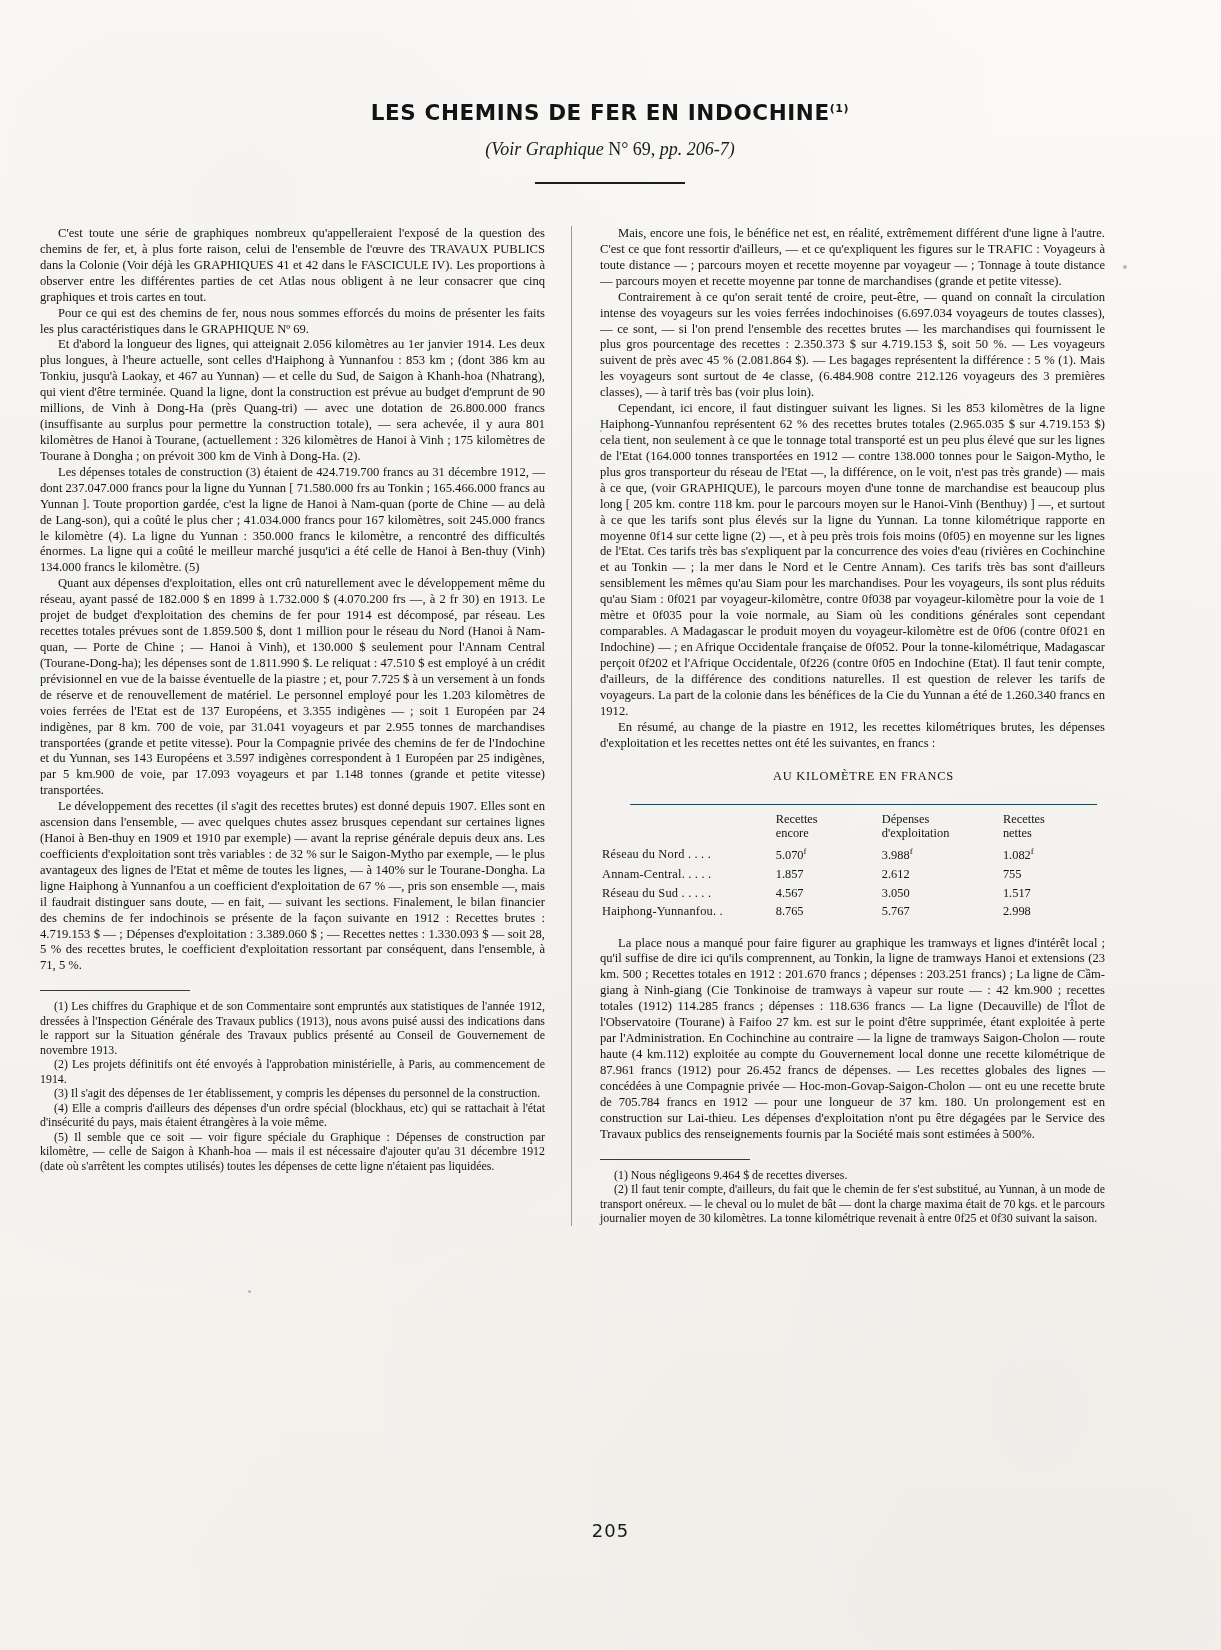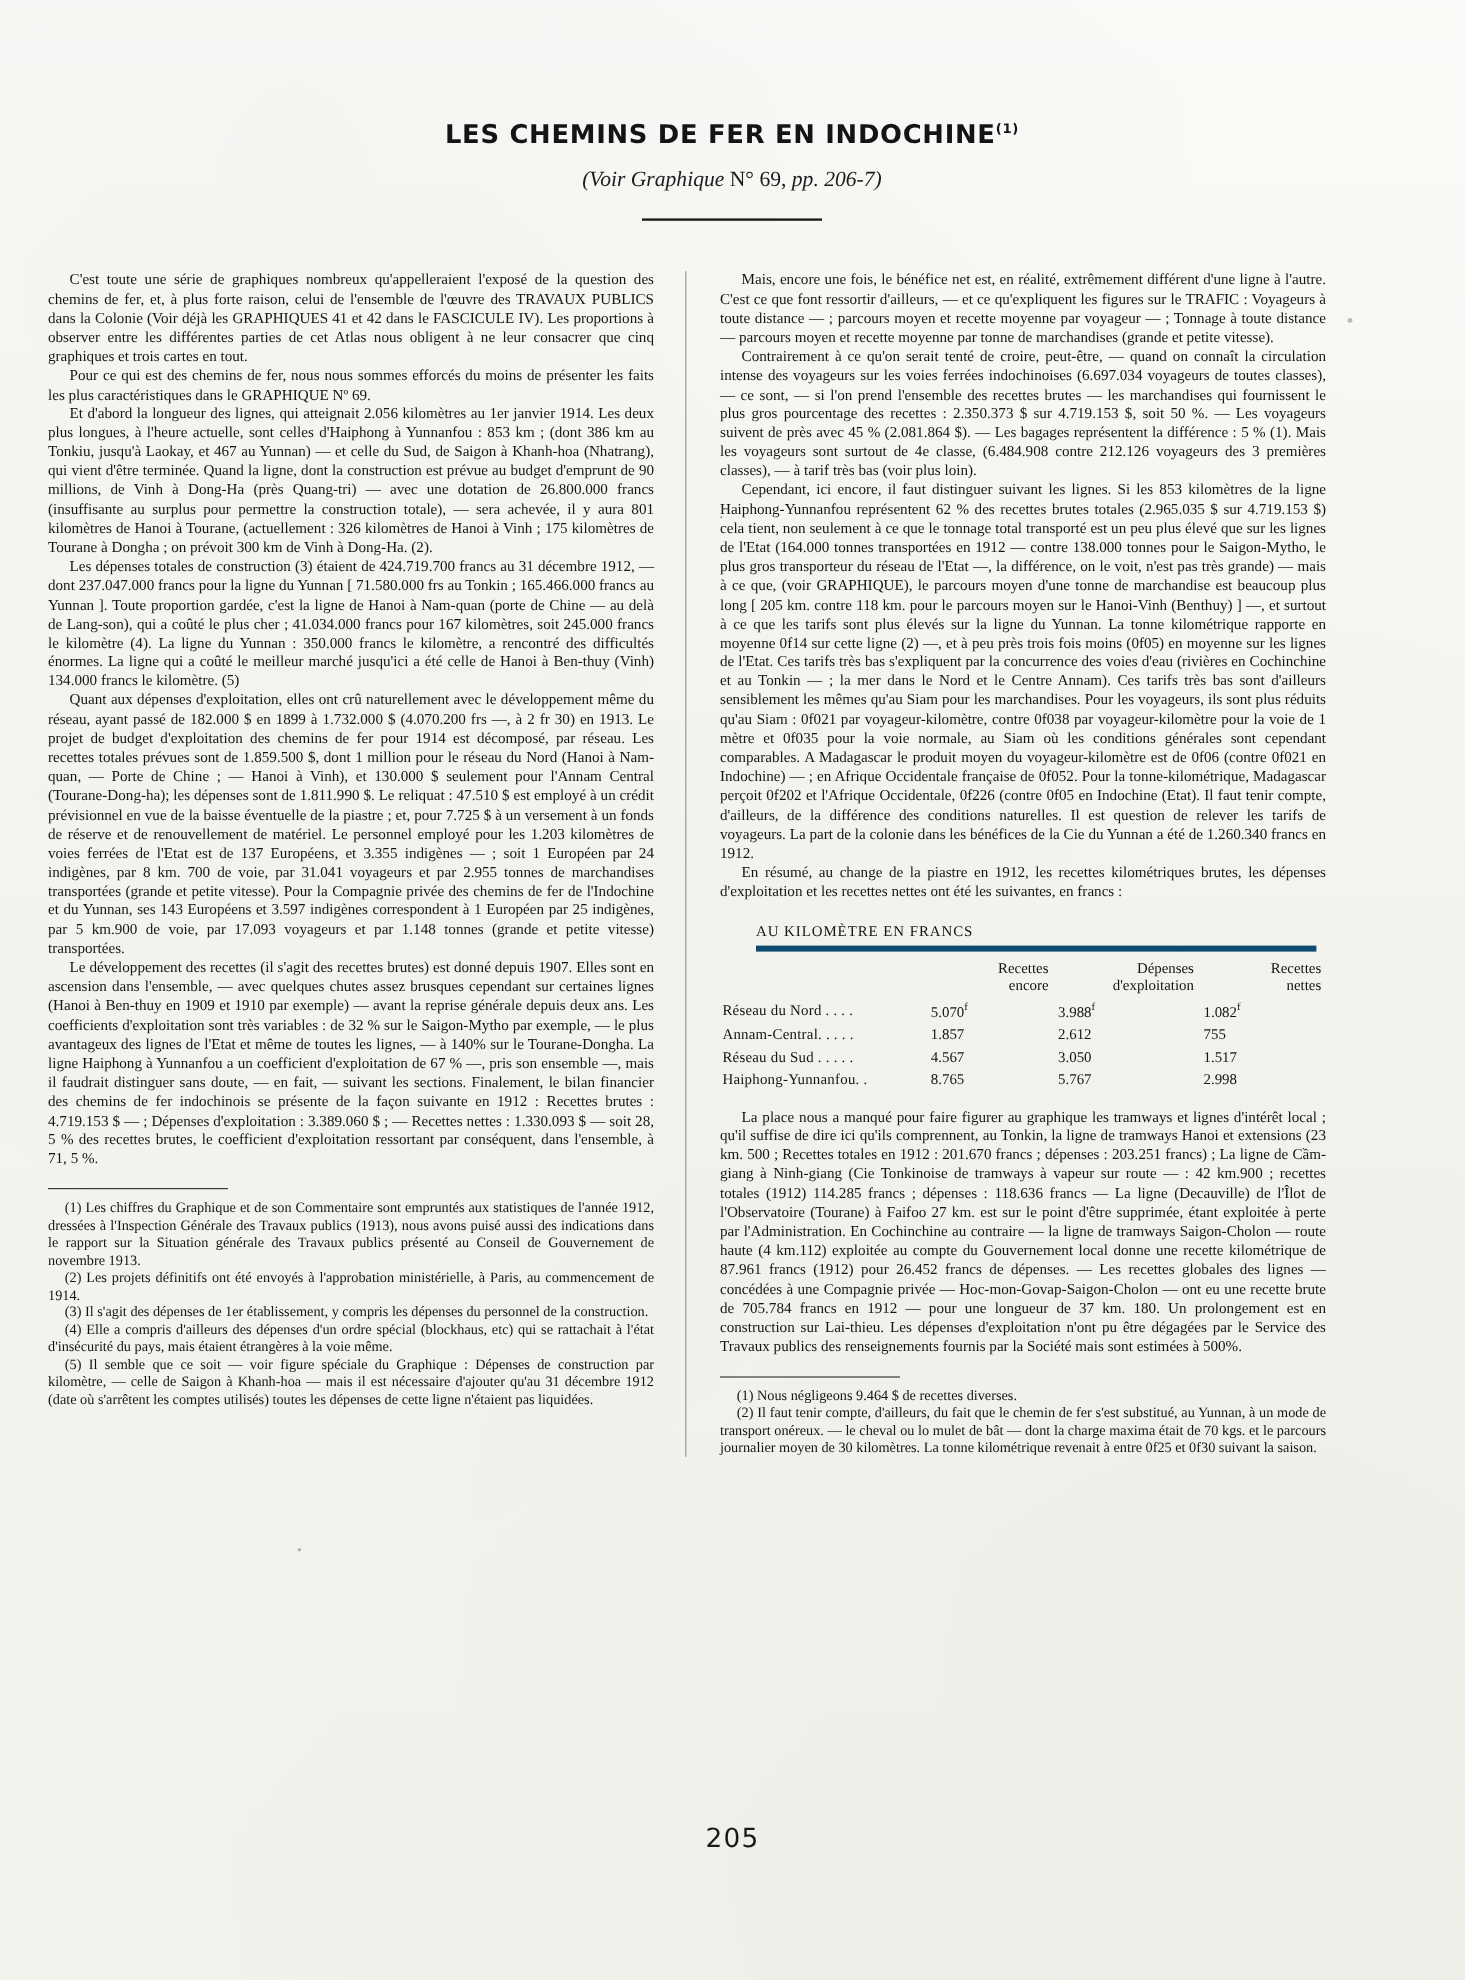--- a/index.html
+++ b/index.html
@@ -99,36 +99,36 @@
     margin: 6px 0 8px 0;
   }
   .footnotes p {
     margin: 0;
     text-indent: 14px;
   }
   .tbl-wrap {
     margin: 18px 0 14px 0;
   }
   .tbl-title {
-    text-align: left;
+    text-align: center;
     font-variant: small-caps;
     font-size: 12.4px;
     letter-spacing: 0.8px;
-    border-bottom: 5px solid #0c4a6e;
-    padding-bottom: 3px;
+    border-bottom: 1px solid #0c4a6e;
+    padding-bottom: 19px;
     margin: 0 8px 6px 30px;
   }
   table {
     border-collapse: collapse;
     width: 100%;
     font-size: 12.4px;
   }
   th {
     font-weight: normal;
-    text-align: right;
+    text-align: left;
     vertical-align: bottom;
     padding: 1px 4px 4px 4px;
     line-height: 1.15;
   }
   td {
     padding: 1.5px 4px;
     text-align: left;
     white-space: nowrap;
   }
   td.rowlabel {
@@ -138,21 +138,21 @@
     letter-spacing: 0.2px;
   }
   .sup-small { font-size: 9px; vertical-align: super; }
   .pagenum {
     position: absolute;
     left: 0;
     right: 0;
     top: 1520px;
     text-align: center;
     font-family: "DejaVu Sans", sans-serif;
-    font-size: 22px;
+    font-size: 18px;
     color: #1a1a1a;
     letter-spacing: 1px;
   }
   .speck {
     position: absolute;
     background: #6d6a64;
     border-radius: 50%;
     opacity: 0.45;
   }
 </style>

